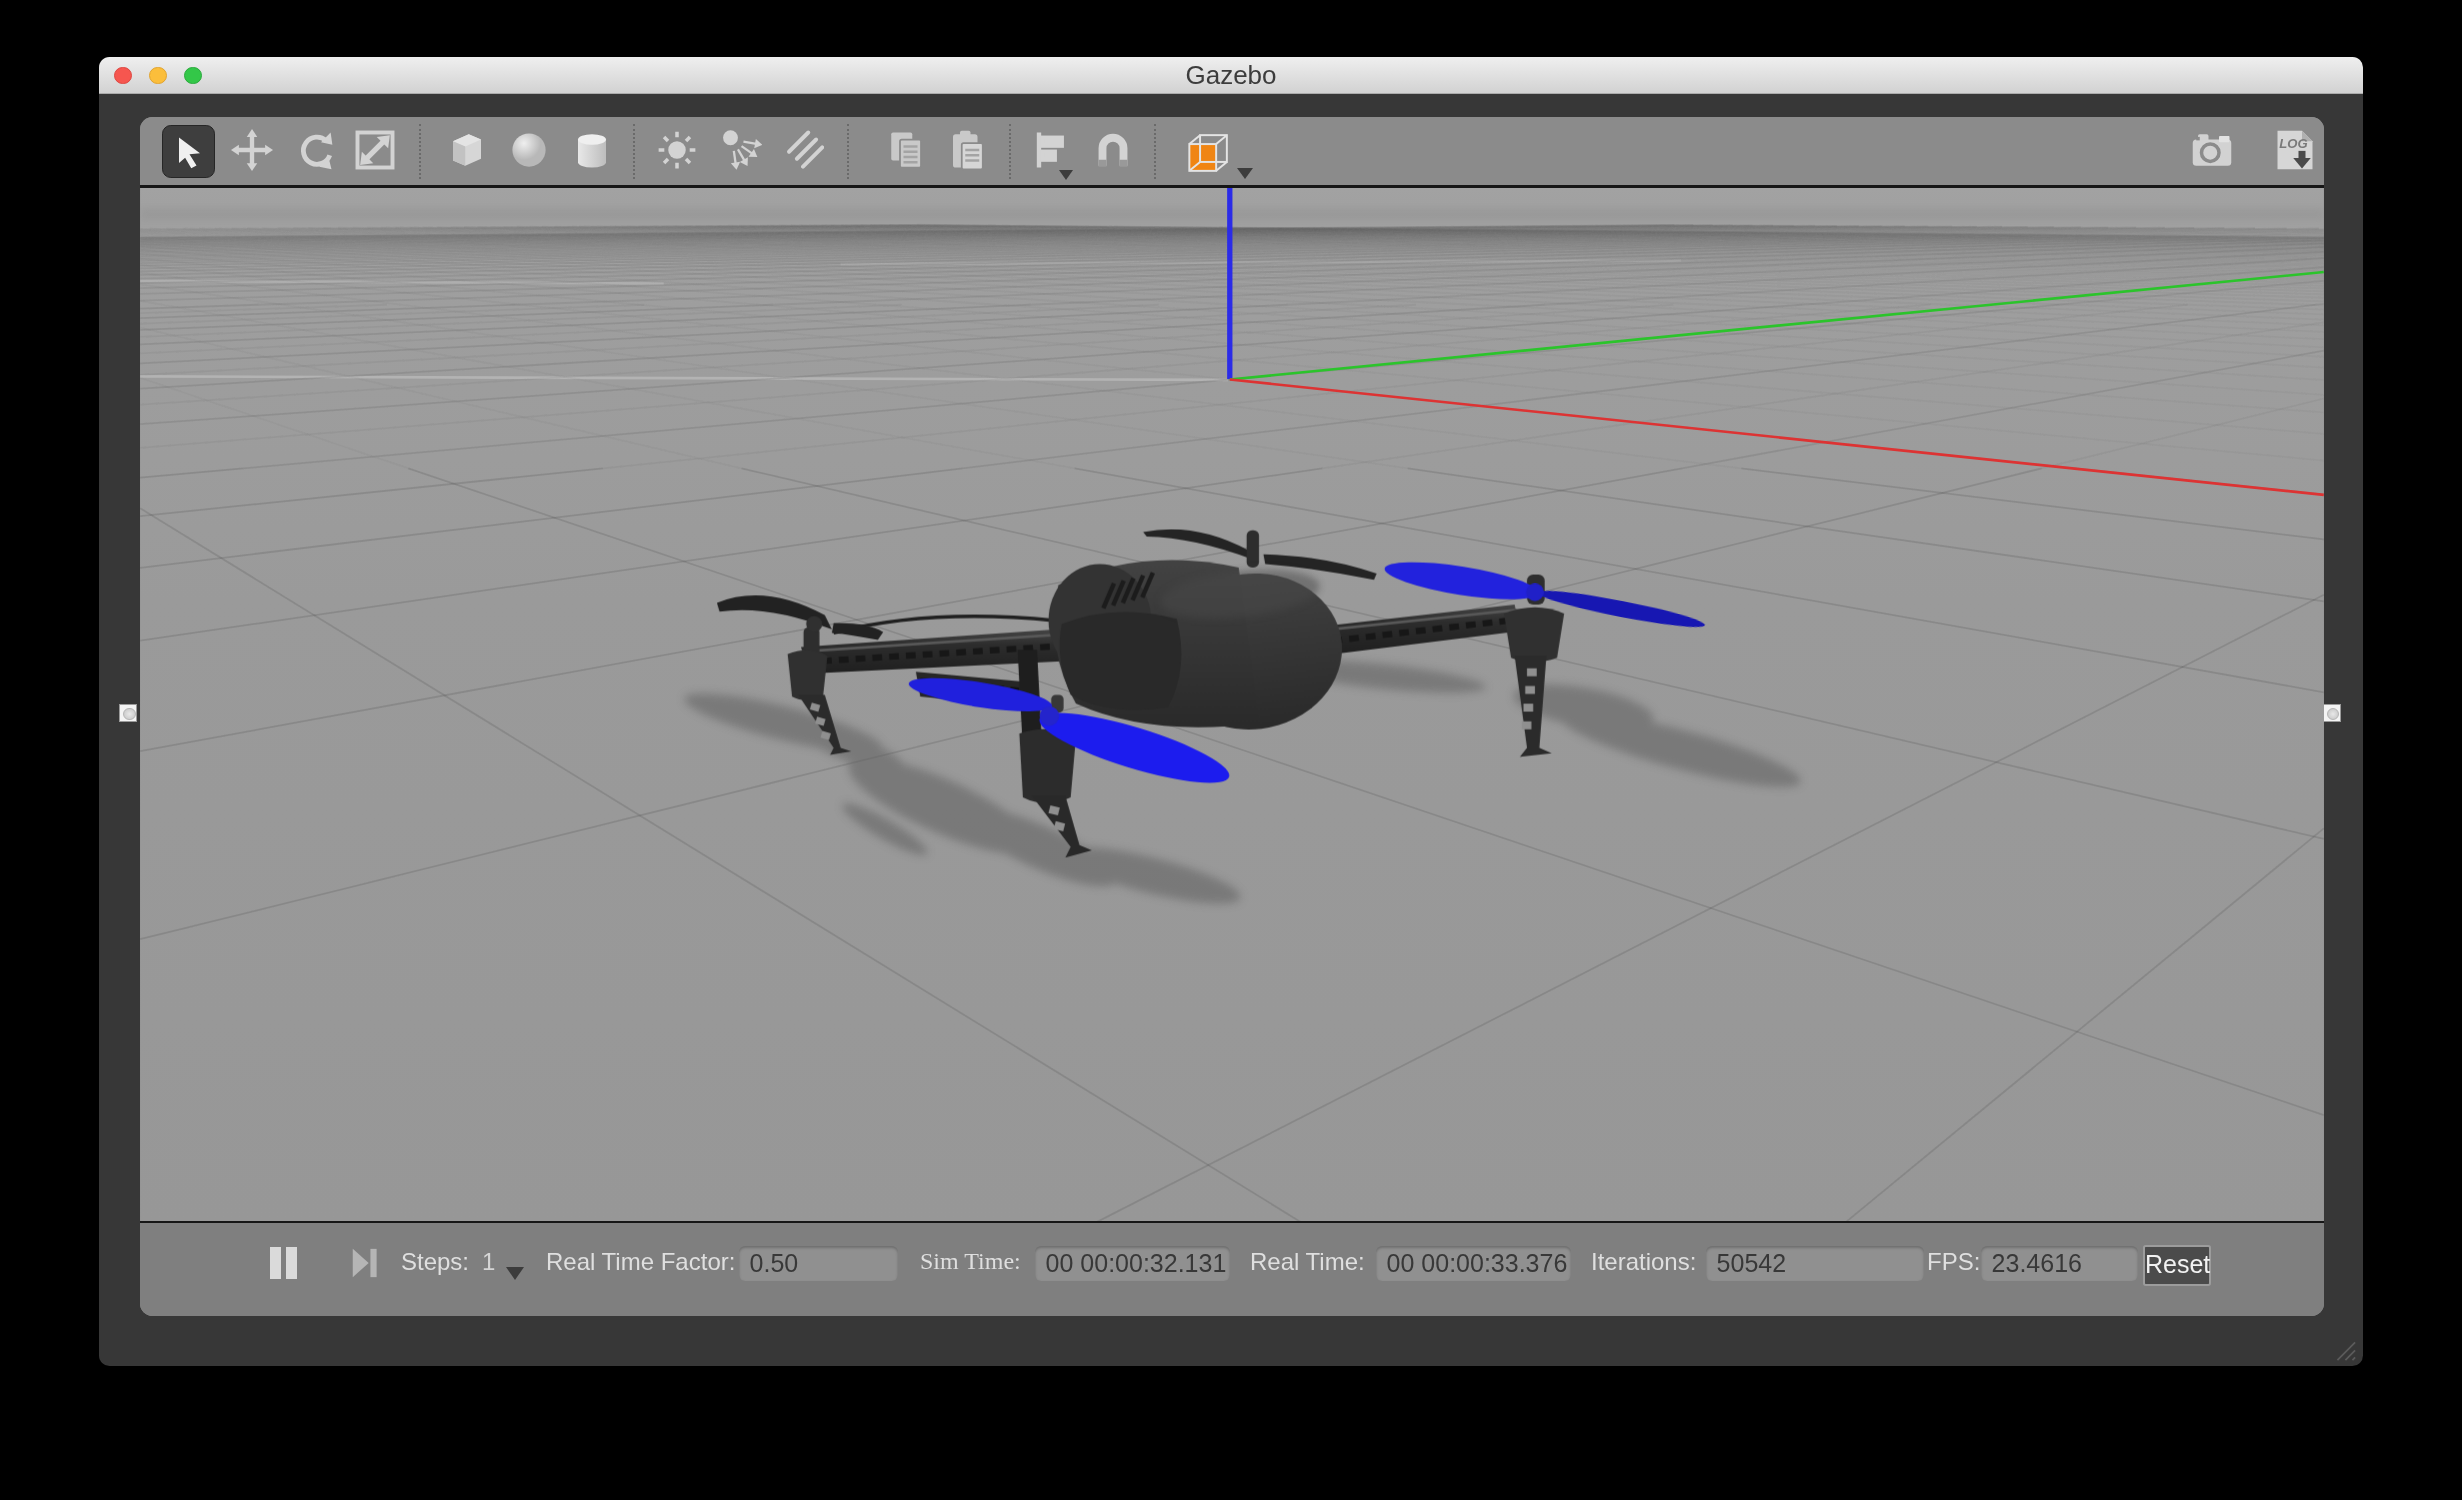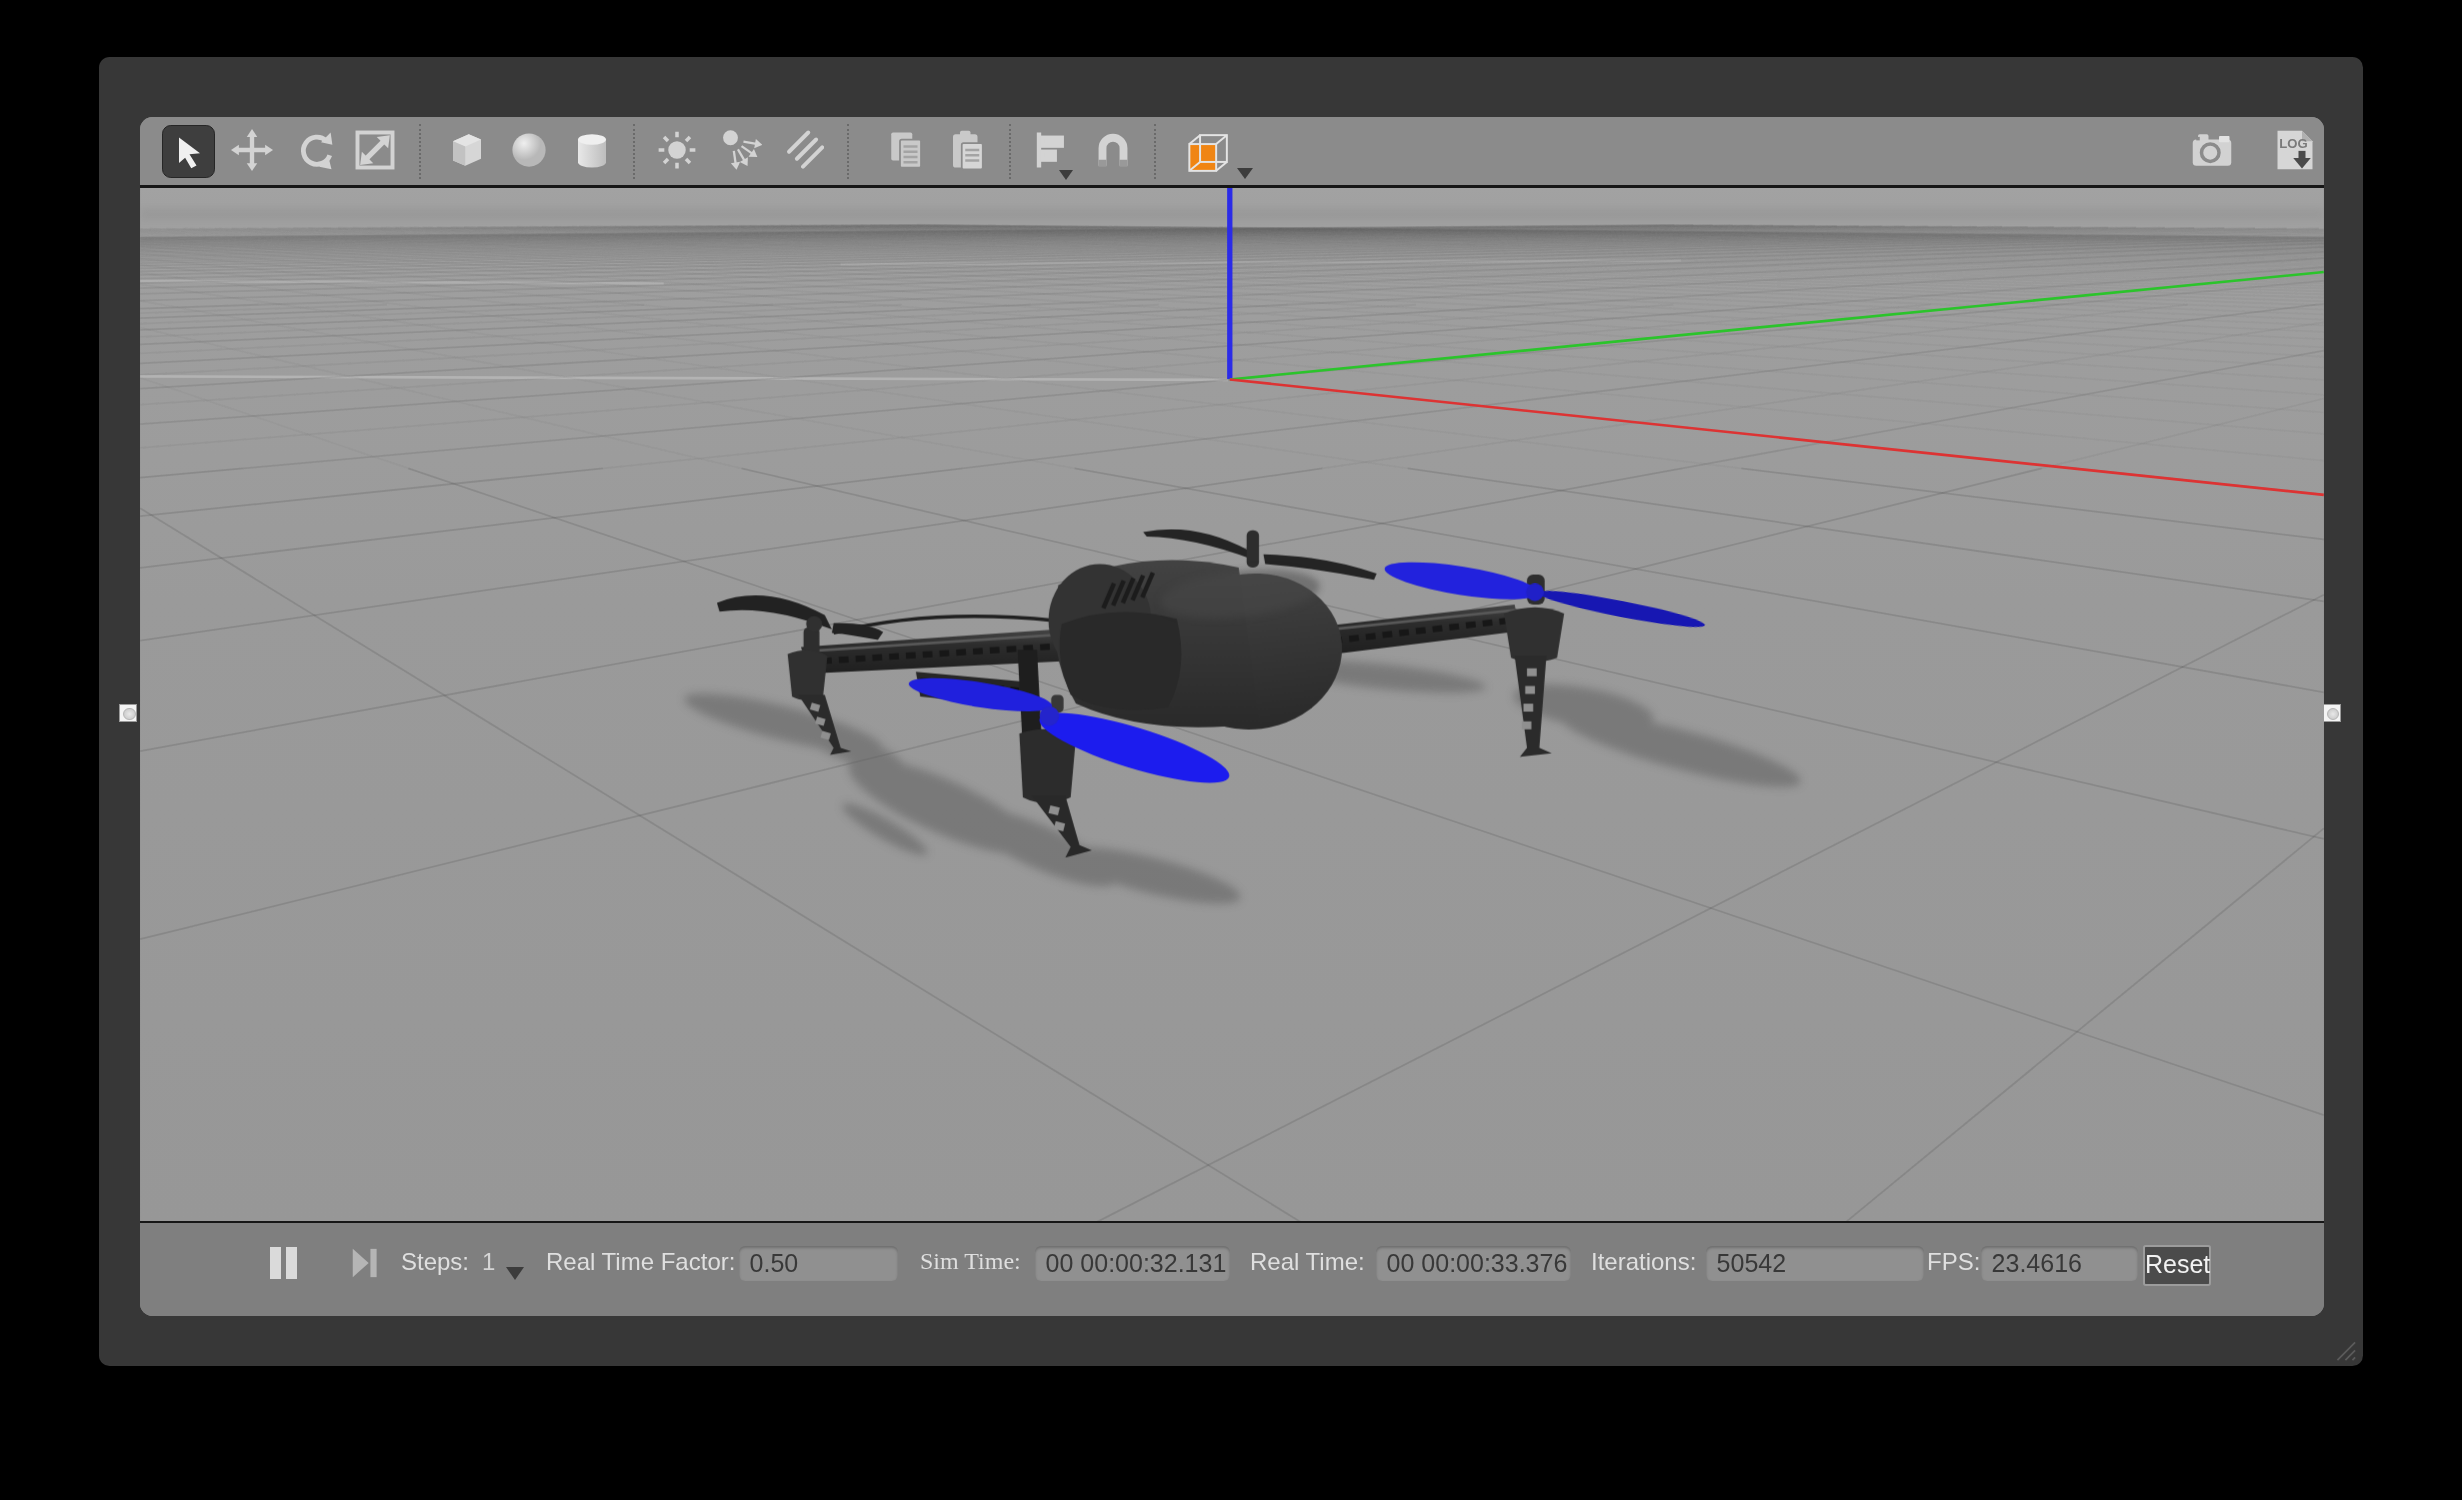--- a/index.html
+++ b/index.html
@@ -1,31 +1,37 @@
 <!DOCTYPE html>
 <html style="font-size:14px"><head><meta charset="utf-8"><style>
 html,body{margin:0;padding:0;background:#000;width:2462px;height:1500px;overflow:hidden;font-family:"Liberation Sans",sans-serif;}
 #win{position:absolute;left:99px;top:57px;width:2264px;height:1309px;background:#373737;border-radius:10.6px;overflow:hidden;}
 #titlebar{position:absolute;left:0;top:0;width:100%;height:37px;background:linear-gradient(#efefef,#d2d2d2);border-bottom:0.9px solid #ababab;box-sizing:border-box;}
 .tl{position:absolute;top:9.7px;width:17.7px;height:17.7px;border-radius:50%;box-sizing:border-box;}
 #title{position:absolute;top:0;width:100%;text-align:center;font-size:26px;line-height:36px;color:#3c3c3c;}
 #panel{position:absolute;left:41px;top:60px;width:2184px;height:1199px;border-radius:12.4px;overflow:hidden;background:#8b8b8b;}
-#toolbar{position:absolute;left:0;top:0;width:100%;height:68px;background:#8b8b8b;}
+#toolbar{position:absolute;left:0;top:0;width:100%;height:68px;background:#8b8b8b;font-style:italic;}
 #sep1{position:absolute;left:0;top:68px;width:100%;height:2.7px;background:#161616;}
 #viewport{position:absolute;left:0;top:71px;width:2184px;height:1033px;}
 #sep2{position:absolute;left:0;top:1104px;width:100%;height:1.8px;background:#161616;}
 #botbar{position:absolute;left:0;top:1106px;width:100%;height:94px;background:#7f7f7f;}
 .vsep{position:absolute;top:7px;height:55px;width:0;border-left:2.7px dotted #6a6a6a;}
 .icon{position:absolute;}
 .handle{position:absolute;width:17.7px;height:17.7px;background:#f4f4f4;border:0.9px solid #9a9a9a;box-sizing:border-box;}
 .handle i{position:absolute;left:2.7px;top:2.7px;width:10.6px;height:10.6px;border-radius:50%;background:radial-gradient(#e8e8e8,#c2c2c2);border:0.9px solid #b5b5b5;}
 .lbl{position:absolute;top:25px;font-size:24px;color:#dfdfdf;text-align:center;}
 .fld{position:absolute;top:23px;height:35px;border-radius:6.2px;background:#909090;color:#383838;font-size:25px;line-height:35px;padding-left:10.6px;box-sizing:border-box;box-shadow:inset 0 1.8px 2.7px rgba(0,0,0,0.25);}
 </style></head><body>
 <div id="win">
+  <div id="titlebar">
+    <div class="tl" style="left:15px;background:#f6564f;border:0.9px solid #dd4741;"></div>
+    <div class="tl" style="left:50px;background:#fbbe3b;border:0.9px solid #e0a32f;"></div>
+    <div class="tl" style="left:85px;background:#33c748;border:0.9px solid #2aa93c;"></div>
+    <div id="title">Gazebo</div>
+  </div>
   <div id="panel">
     <div id="toolbar">
 <div style="position:absolute;left:22px;top:8px;width:53px;height:53px;background:#3e3e3e;border:1.8px solid #262626;border-radius:8.8px;box-sizing:border-box;"></div>
 <svg class="icon" style="left:32px;top:17px" width="35" height="35" viewBox="0 0 40 40">
           <path d="M8 4 L32 22 L20 23 L28 36 L22 39 L15 27 L8 33 Z" fill="#f0f0f0"></path>
         </svg>
 <svg class="icon" style="left:91px;top:12.4px" width="42" height="42" viewBox="0 0 48 48">
           <g stroke="#d3d3d3" stroke-width="5">
             <line x1="24" y1="7" x2="24" y2="41"></line>
             <line x1="7" y1="24" x2="41" y2="24"></line>

